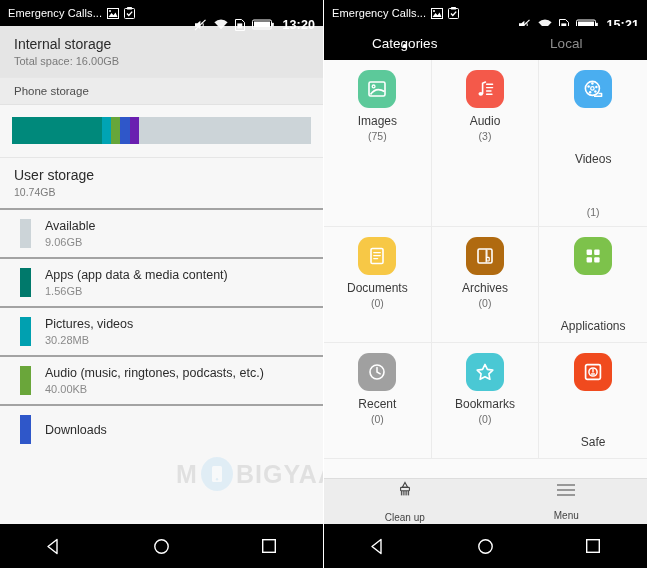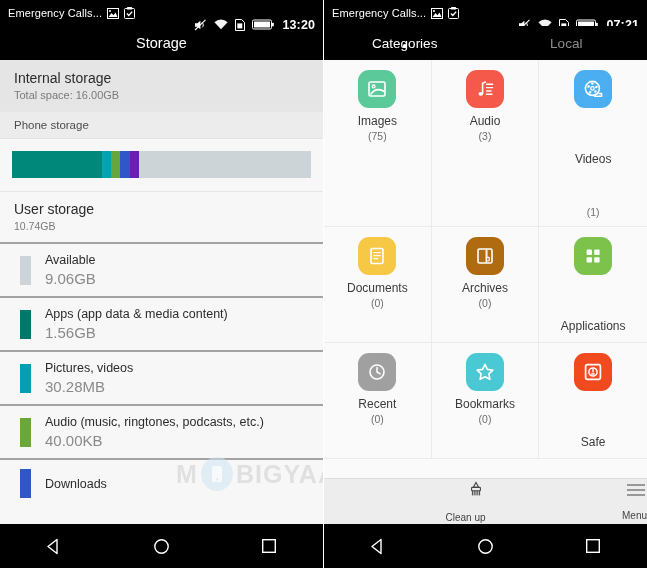--- a/index.html
+++ b/index.html
@@ -54,21 +54,21 @@
 
   .srow {
     display:flex; align-items:center; gap:14px;
     padding:9px 14px 9px 20px;
     border-top:2px solid #a3a3a3; background:#f7f7f7;
     min-height:47px;
   }
   .swatch { width:11px; height:29px; flex:0 0 11px; }
   .stext { display:flex; flex-direction:column; }
   .slabel { font-size:12.5px; color:#2c2c2c; }
-  .ssize { font-size:15px; color:#8a8a8a; margin-top:3px; }
+  .ssize { font-size:11px; color:#8a8a8a; margin-top:3px; }
   .srow.last { padding-bottom:14px; }
 
   
   .tabbar { height:34px; background:#000; display:flex; position:relative;align-items:center; }
   .tab {
     flex:1; display:flex; flex-direction:column;
     align-items:center; justify-content:center;
     font-size:13.5px; color:#8e8e8e; position:relative;
   }
   .tab.active { color:#ffffff; }
@@ -118,21 +118,21 @@
 
   
   .actionbar {
     position:absolute; left:0; right:0; bottom:44px;
     height:46px; background:#ededed;
     border-top:1px solid #dddddd;
     display:flex;
   }
   .action {
     flex:1; display:flex; flex-direction:column;
-    align-items:flex-end; justify-content:center; gap:12px;
+    align-items:center; justify-content:center; gap:12px;
   }
   .action .alabel { font-size:10px; color:#444; }
 
   
   .navbar {
     position:absolute; left:0; right:0; bottom:0;
     height:44px; background:#000;
     display:flex; align-items:center; justify-content:space-around;
   }
   .navbtn { width:44px; height:44px; display:flex; align-items:center; justify-content:center; }
@@ -198,23 +198,20 @@
           <svg width="22" height="11" viewBox="0 0 22 11">
               <rect x="0.5" y="1" width="19" height="9" rx="1.4" fill="none" stroke="#fff"></rect>
               <rect x="2" y="2.5" width="16" height="6" fill="#fff"></rect>
               <rect x="20" y="3.7" width="1.8" height="3.6" rx="0.6" fill="#fff"></rect>
             </svg>
         </span>
         <span class="sb-time">13:20</span>
       </div>
     </div>
 
-    <div class="appbar">
-      <span>Storage</span>
-    </div>
 
     <div class="section">
       <div class="sec-title">Internal storage</div>
       <div class="sec-sub">Total space: 16.00GB</div>
     </div>
 
     <div class="subhead">Phone storage</div>
 
     <div class="barwrap">
       <div class="bar" id="storage-bar">
@@ -339,21 +336,21 @@
               <rect x="2.3" y="4.4" width="5" height="5" fill="#fff"></rect>
             </svg>
         </span>
         <span class="ic">
           <svg width="22" height="11" viewBox="0 0 22 11">
               <rect x="0.5" y="1" width="19" height="9" rx="1.4" fill="none" stroke="#fff"></rect>
               <rect x="2" y="2.5" width="16" height="6" fill="#fff"></rect>
               <rect x="20" y="3.7" width="1.8" height="3.6" rx="0.6" fill="#fff"></rect>
             </svg>
         </span>
-        <span class="sb-time">07:21</span>
+        <span class="sb-time">15:21</span>
       </div>
     </div>
 
     <div class="tabbar" id="tabbar">
         <div class="tab active">
           <span>Categories</span>
           <span class="dot"></span>
         </div>
         <div class="tab">
           <span>Local</span>

